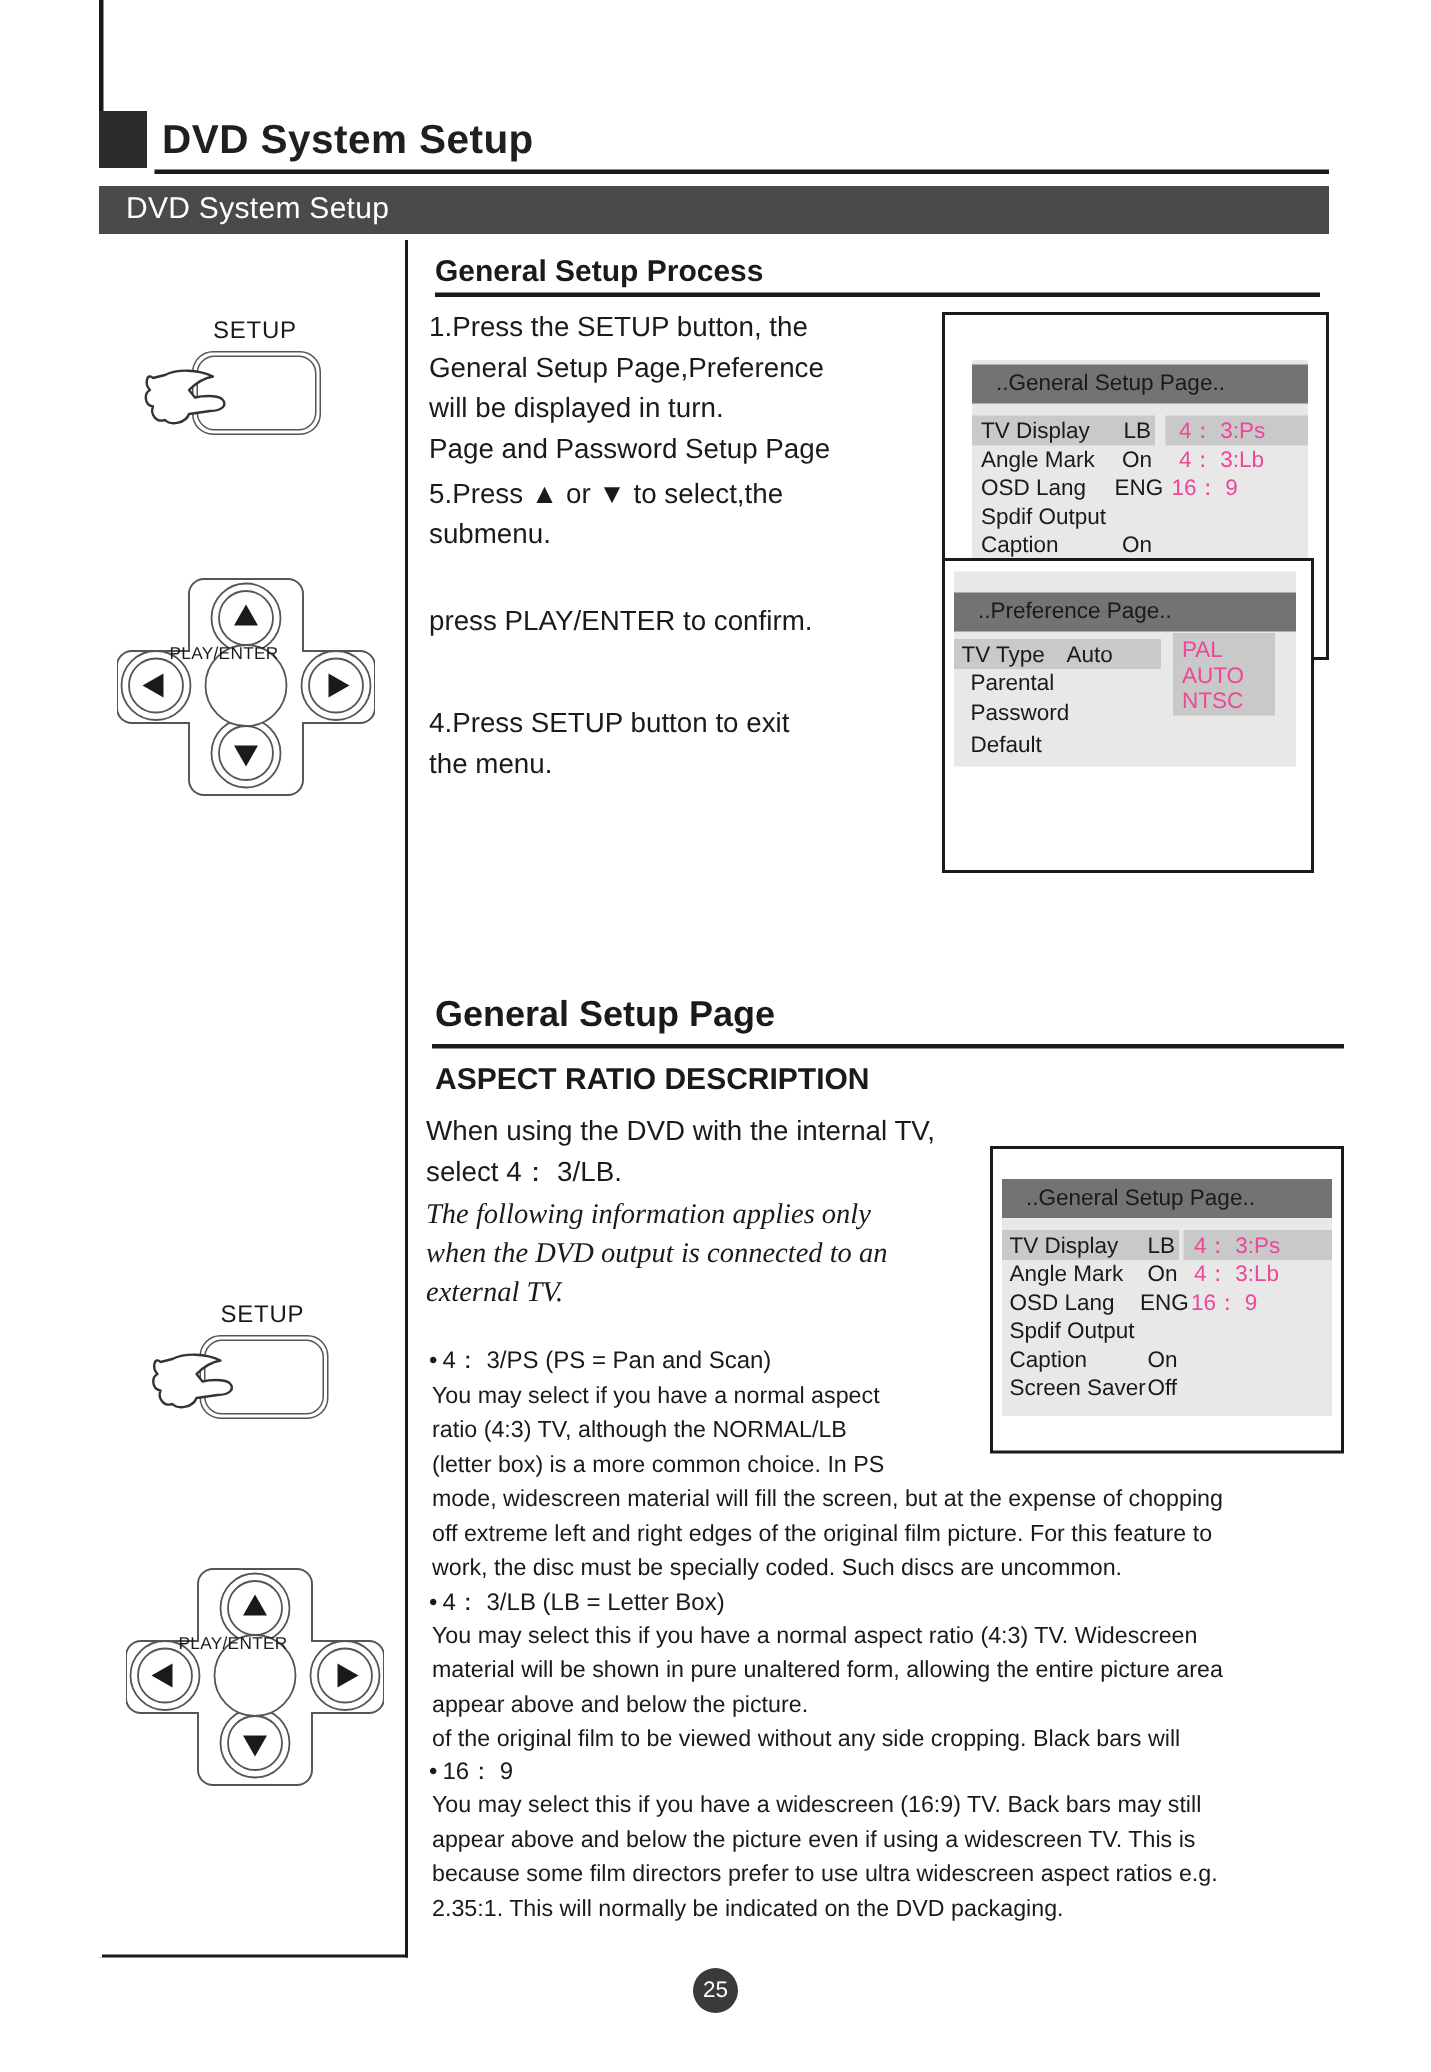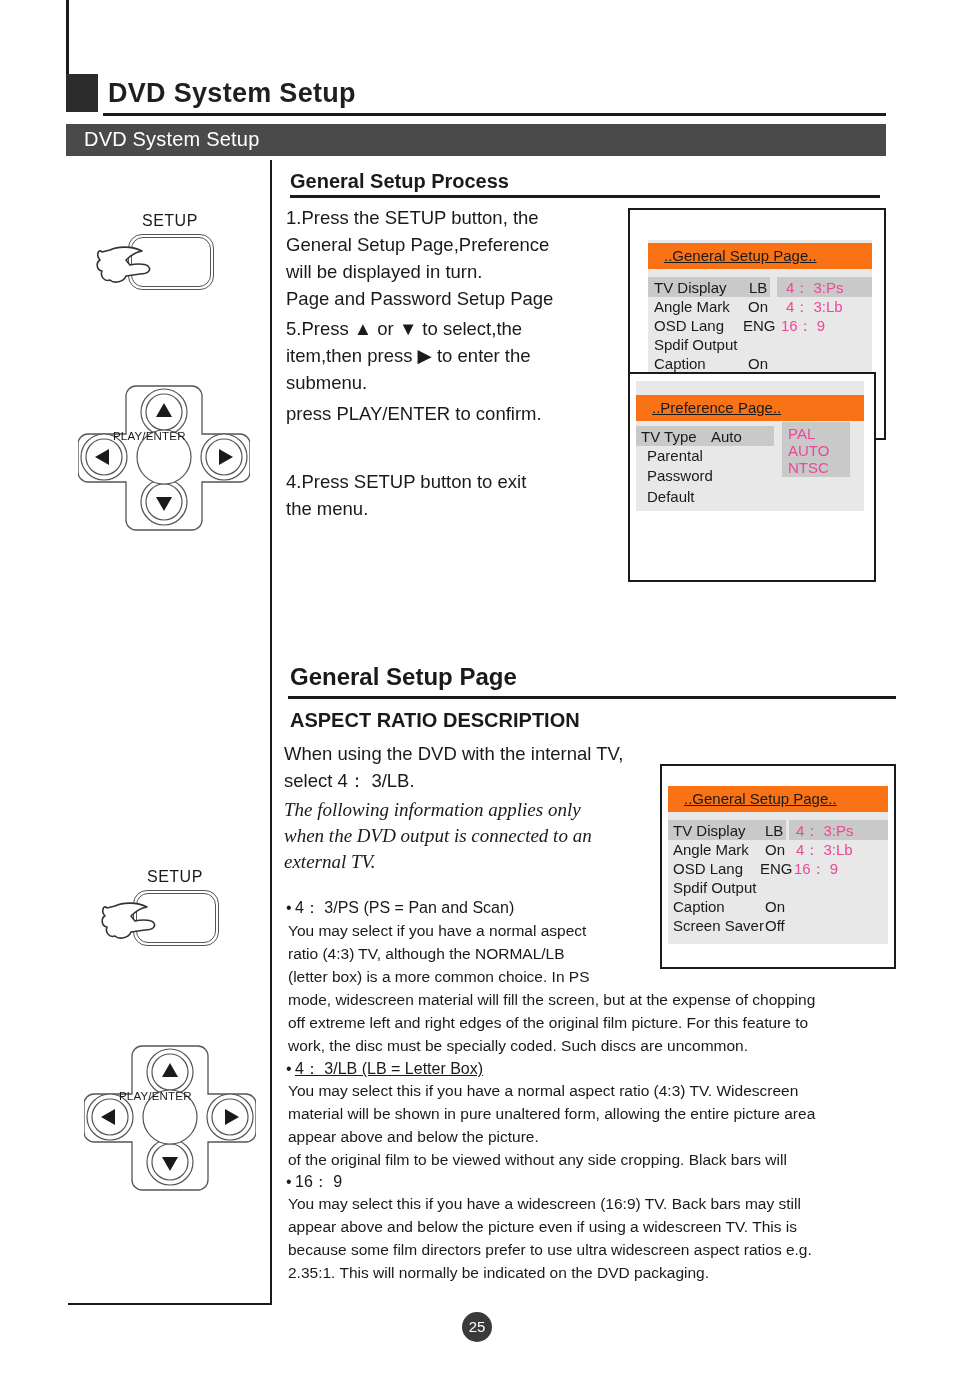--- a/index.html
+++ b/index.html
@@ -162,26 +162,25 @@
     position: absolute;
     background: #ffffff;
     border: 2px solid #1a1a1a;
   }
   .osd-panel {
     position: absolute;
     background: #e8e8e8;
   }
   .osd-titlebar {
     position: absolute;
-    background: #f97316;
+    background: #737373;
     font-size: 15px;
     color: #1a1a1a;
     padding-left: 16px;
     line-height: 26px;
-    text-decoration: underline;
   }
   .osd-row {
     position: absolute;
     font-size: 15px;
     line-height: 19px;
     color: #1a1a1a;
     white-space: nowrap;
   }
   .osd-hl {
     position: absolute;
@@ -228,21 +227,20 @@
 
 <div class="para" style="left:286px; top:204px; width:330px;">
   <div>1.Press the SETUP button, the</div>
   <div>General Setup Page,Preference</div>
   <div>will be displayed in turn.</div>
   <div>Page and Password Setup Page</div>
 </div>
 
 <div class="para" style="left:286px; top:315px; width:330px;">
   <div>5.Press  ▲ or ▼   to select,the</div>
-  <div>item,then press ▶ to enter the</div>
   <div>submenu.</div>
 </div>
 
 <div class="para" style="left:286px; top:400px; width:340px;">
   <div>press PLAY/ENTER to confirm.</div>
 </div>
 
 <div class="para" style="left:286px; top:468px; width:330px;">
   <div>4.Press SETUP  button to exit</div>
   <div>the menu.</div>
@@ -348,21 +346,21 @@
   <div>You may select if you have a normal aspect</div>
   <div>ratio (4:3) TV, although the NORMAL/LB</div>
   <div>(letter box) is a more common choice. In PS</div>
 </div>
 <div class="para-sm" style="left:288px; top:988px; width:650px;">
   <div>mode, widescreen material will fill the screen, but at the expense of chopping</div>
   <div>off extreme left and right edges of the original film picture. For this feature to</div>
   <div>work, the disc must be specially coded. Such discs are uncommon.</div>
 </div>
 
-<div class="bullet-line" style="left:286px; top:1057px;text-decoration:underline;">
+<div class="bullet-line" style="left:286px; top:1057px;">
   <span class="bullet-dot">•</span><span>4： 3/LB (LB = Letter Box)</span>
 </div>
 <div class="para-sm" style="left:288px; top:1079px; width:650px;">
   <div>You may select this if you have a normal aspect ratio (4:3) TV. Widescreen</div>
   <div>material will be shown in pure unaltered form, allowing the entire picture area</div>
   <div>appear above and below the picture.</div>
   <div>of the original film to be viewed without any side cropping. Black bars will</div>
 </div>
 
 <div class="bullet-line" style="left:286px; top:1170px;">

